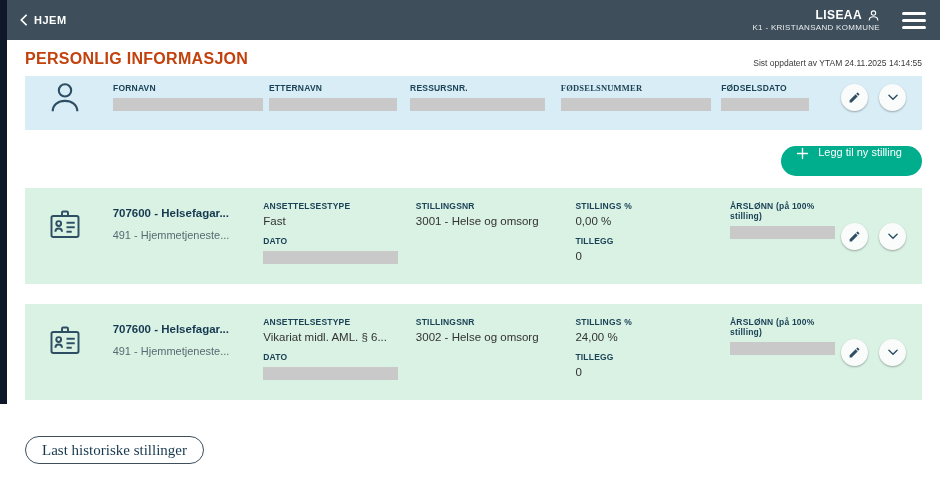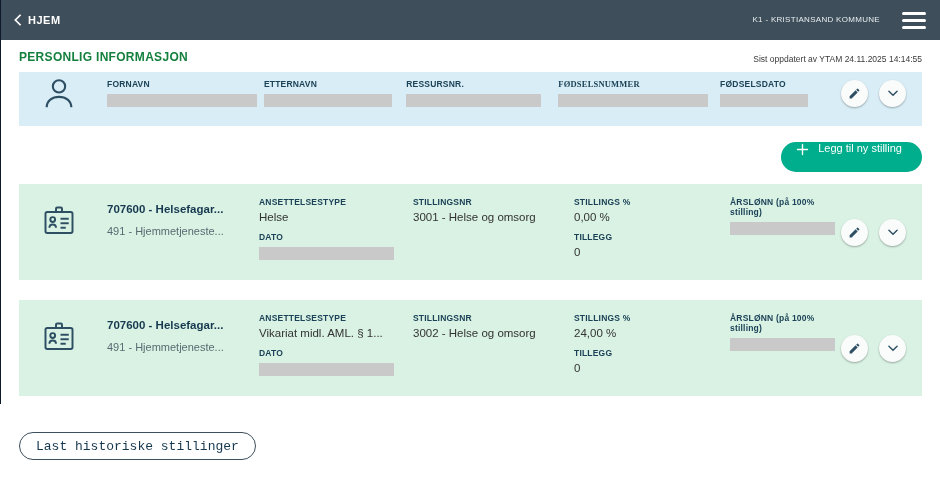--- a/index.html
+++ b/index.html
@@ -1,36 +1,36 @@
 <!DOCTYPE html>
 <html><head>
 <meta charset="utf-8">
 <style>
   * { margin:0; padding:0; box-sizing:border-box; }
   html,body { width:940px; height:496px; background:#ffffff; overflow:hidden;
     font-family:"Liberation Sans", sans-serif; }
-  .page { width:940px; height:404px; border-left:1px solid #0f172a; background:#fff; }
+  .page { width:940px; height:404px; border-left:7px solid #0f172a; background:#fff; }
 
   
   .topbar { height:40px; background:#3e4e5a; display:flex; align-items:center;
     padding:0 14px 0 12px; color:#fff; }
   .back { display:flex; align-items:center; gap:5px; cursor:pointer; }
   .back-label { font-size:11px; font-weight:bold; letter-spacing:.5px; }
   .topbar-spacer { flex:1; }
   .userblock { text-align:right; margin-right:22px; line-height:1.25; }
   .user-row { display:flex; align-items:center; justify-content:flex-end; gap:5px; }
   .user-name { font-size:12px; font-weight:bold; letter-spacing:.4px; }
   .user-org { font-size:8px; letter-spacing:.3px; color:#e8edf0; }
   .hamburger { width:24px; display:flex; flex-direction:column; gap:4px; cursor:pointer; }
   .hamburger span { display:block; height:3px; background:#fff; border-radius:2px; }
 
   
   .content { padding:10px 18px 0 18px; }
   .section-head { display:flex; justify-content:space-between; align-items:flex-end; }
-  .section-title { font-size:12px; font-weight:bold; color:#15803d; letter-spacing:.3px; }
+  .section-title { font-size:16px; font-weight:bold; color:#c2410c; letter-spacing:.3px; }
   .updated { font-size:8.5px; color:#3a3a3a; }
 
   .panel-blue { margin-top:8px; background:#d8edf6; height:54px; display:flex;
     align-items:center; padding:0 16px 12px 22px; }
   .avatar { margin-right:30px; display:flex; align-items:center; }
   .field { margin-right:6px; }
   .f-label { font-size:8.5px; font-weight:bold; color:#1c4257; letter-spacing:.2px; }
   .redacted { background:#c9c9c9; height:13px; margin-top:5px; }
   .w150 { width:150px; } .w135 { width:128px; } .w140 { width:135px; }
   .w155 { width:150px; } .w90 { width:88px; }
@@ -59,37 +59,44 @@
   .pos-dep { font-size:11px; color:#5a6a72; margin-top:10px; }
   .col { margin-right:6px; }
   .c1 { width:148px; } .c2 { width:155px; } .c3 { width:150px; }
   .c4 { flex:1; }
   .v { font-size:11.5px; color:#333; margin:4px 0 9px 0; white-space:nowrap;
     overflow:hidden; text-overflow:ellipsis; max-width:140px; }
   .card .btn-group { align-self:center; }
 
   .footer { padding:36px 0 0 18px; }
   .outline-btn { background:#fff; border:1px solid #3e4e5a; border-radius:16px;
-    height:28px; padding:0 16px; font-size:13px; color:#16384f; cursor:pointer;
-    font-family:Liberation Mono, monospace; }
+    height:28px; padding:0 16px; font-size:15px; color:#16384f; cursor:pointer;
+    font-family:Liberation Serif, serif; }
 </style>
 </head>
 <body>
 
 <div class="page">
 
   <div class="topbar">
     <div class="back">
       <svg width="10" height="14" viewBox="0 0 10 16" fill="none" stroke="#ffffff" stroke-width="2">
           <polyline points="8 2 2 8 8 14"></polyline>
         </svg>
       <span class="back-label">HJEM</span>
     </div>
     <div class="topbar-spacer"></div>
     <div class="userblock">
+      <div class="user-row">
+        <span class="user-name">LISEAA</span>
+        <svg width="13" height="13" viewBox="0 0 24 24" fill="none" stroke="#ffffff" stroke-width="2">
+            <circle cx="12" cy="7.5" r="4"></circle>
+            <path d="M4 21c0-4.2 3.6-6.6 8-6.6s8 2.4 8 6.6"></path>
+          </svg>
+      </div>
       <div class="user-org">K1 - KRISTIANSAND KOMMUNE</div>
     </div>
     <div class="hamburger">
       <span></span>
         <span></span>
         <span></span>
     </div>
   </div>
 
   <div class="content">
@@ -163,21 +170,21 @@
             <line x1="13" y1="13.5" x2="18.5" y2="13.5"></line>
             <line x1="13" y1="16.5" x2="16.5" y2="16.5"></line>
           </svg>
       </div>
       <div class="col-title">
         <div class="pos-unit">707600 - Helsefagar...</div>
         <div class="pos-dep">491 - Hjemmetjeneste...</div>
       </div>
       <div class="col c1">
         <div class="f-label">ANSETTELSESTYPE</div>
-        <div class="v">Helse</div>
+        <div class="v">Fast</div>
         <div class="f-label">DATO</div>
         <div class="redacted w140"></div>
       </div>
       <div class="col c2">
         <div class="f-label">STILLINGSNR</div>
         <div class="v">3001 - Helse og omsorg</div>
       </div>
       <div class="col c3">
         <div class="f-label">STILLINGS %</div>
         <div class="v">0,00 %</div>
@@ -213,21 +220,21 @@
             <line x1="13" y1="13.5" x2="18.5" y2="13.5"></line>
             <line x1="13" y1="16.5" x2="16.5" y2="16.5"></line>
           </svg>
       </div>
       <div class="col-title">
         <div class="pos-unit">707600 - Helsefagar...</div>
         <div class="pos-dep">491 - Hjemmetjeneste...</div>
       </div>
       <div class="col c1">
         <div class="f-label">ANSETTELSESTYPE</div>
-        <div class="v">Vikariat midl. AML. § 1...</div>
+        <div class="v">Vikariat midl. AML. § 6...</div>
         <div class="f-label">DATO</div>
         <div class="redacted w140"></div>
       </div>
       <div class="col c2">
         <div class="f-label">STILLINGSNR</div>
         <div class="v">3002 - Helse og omsorg</div>
       </div>
       <div class="col c3">
         <div class="f-label">STILLINGS %</div>
         <div class="v">24,00 %</div>

